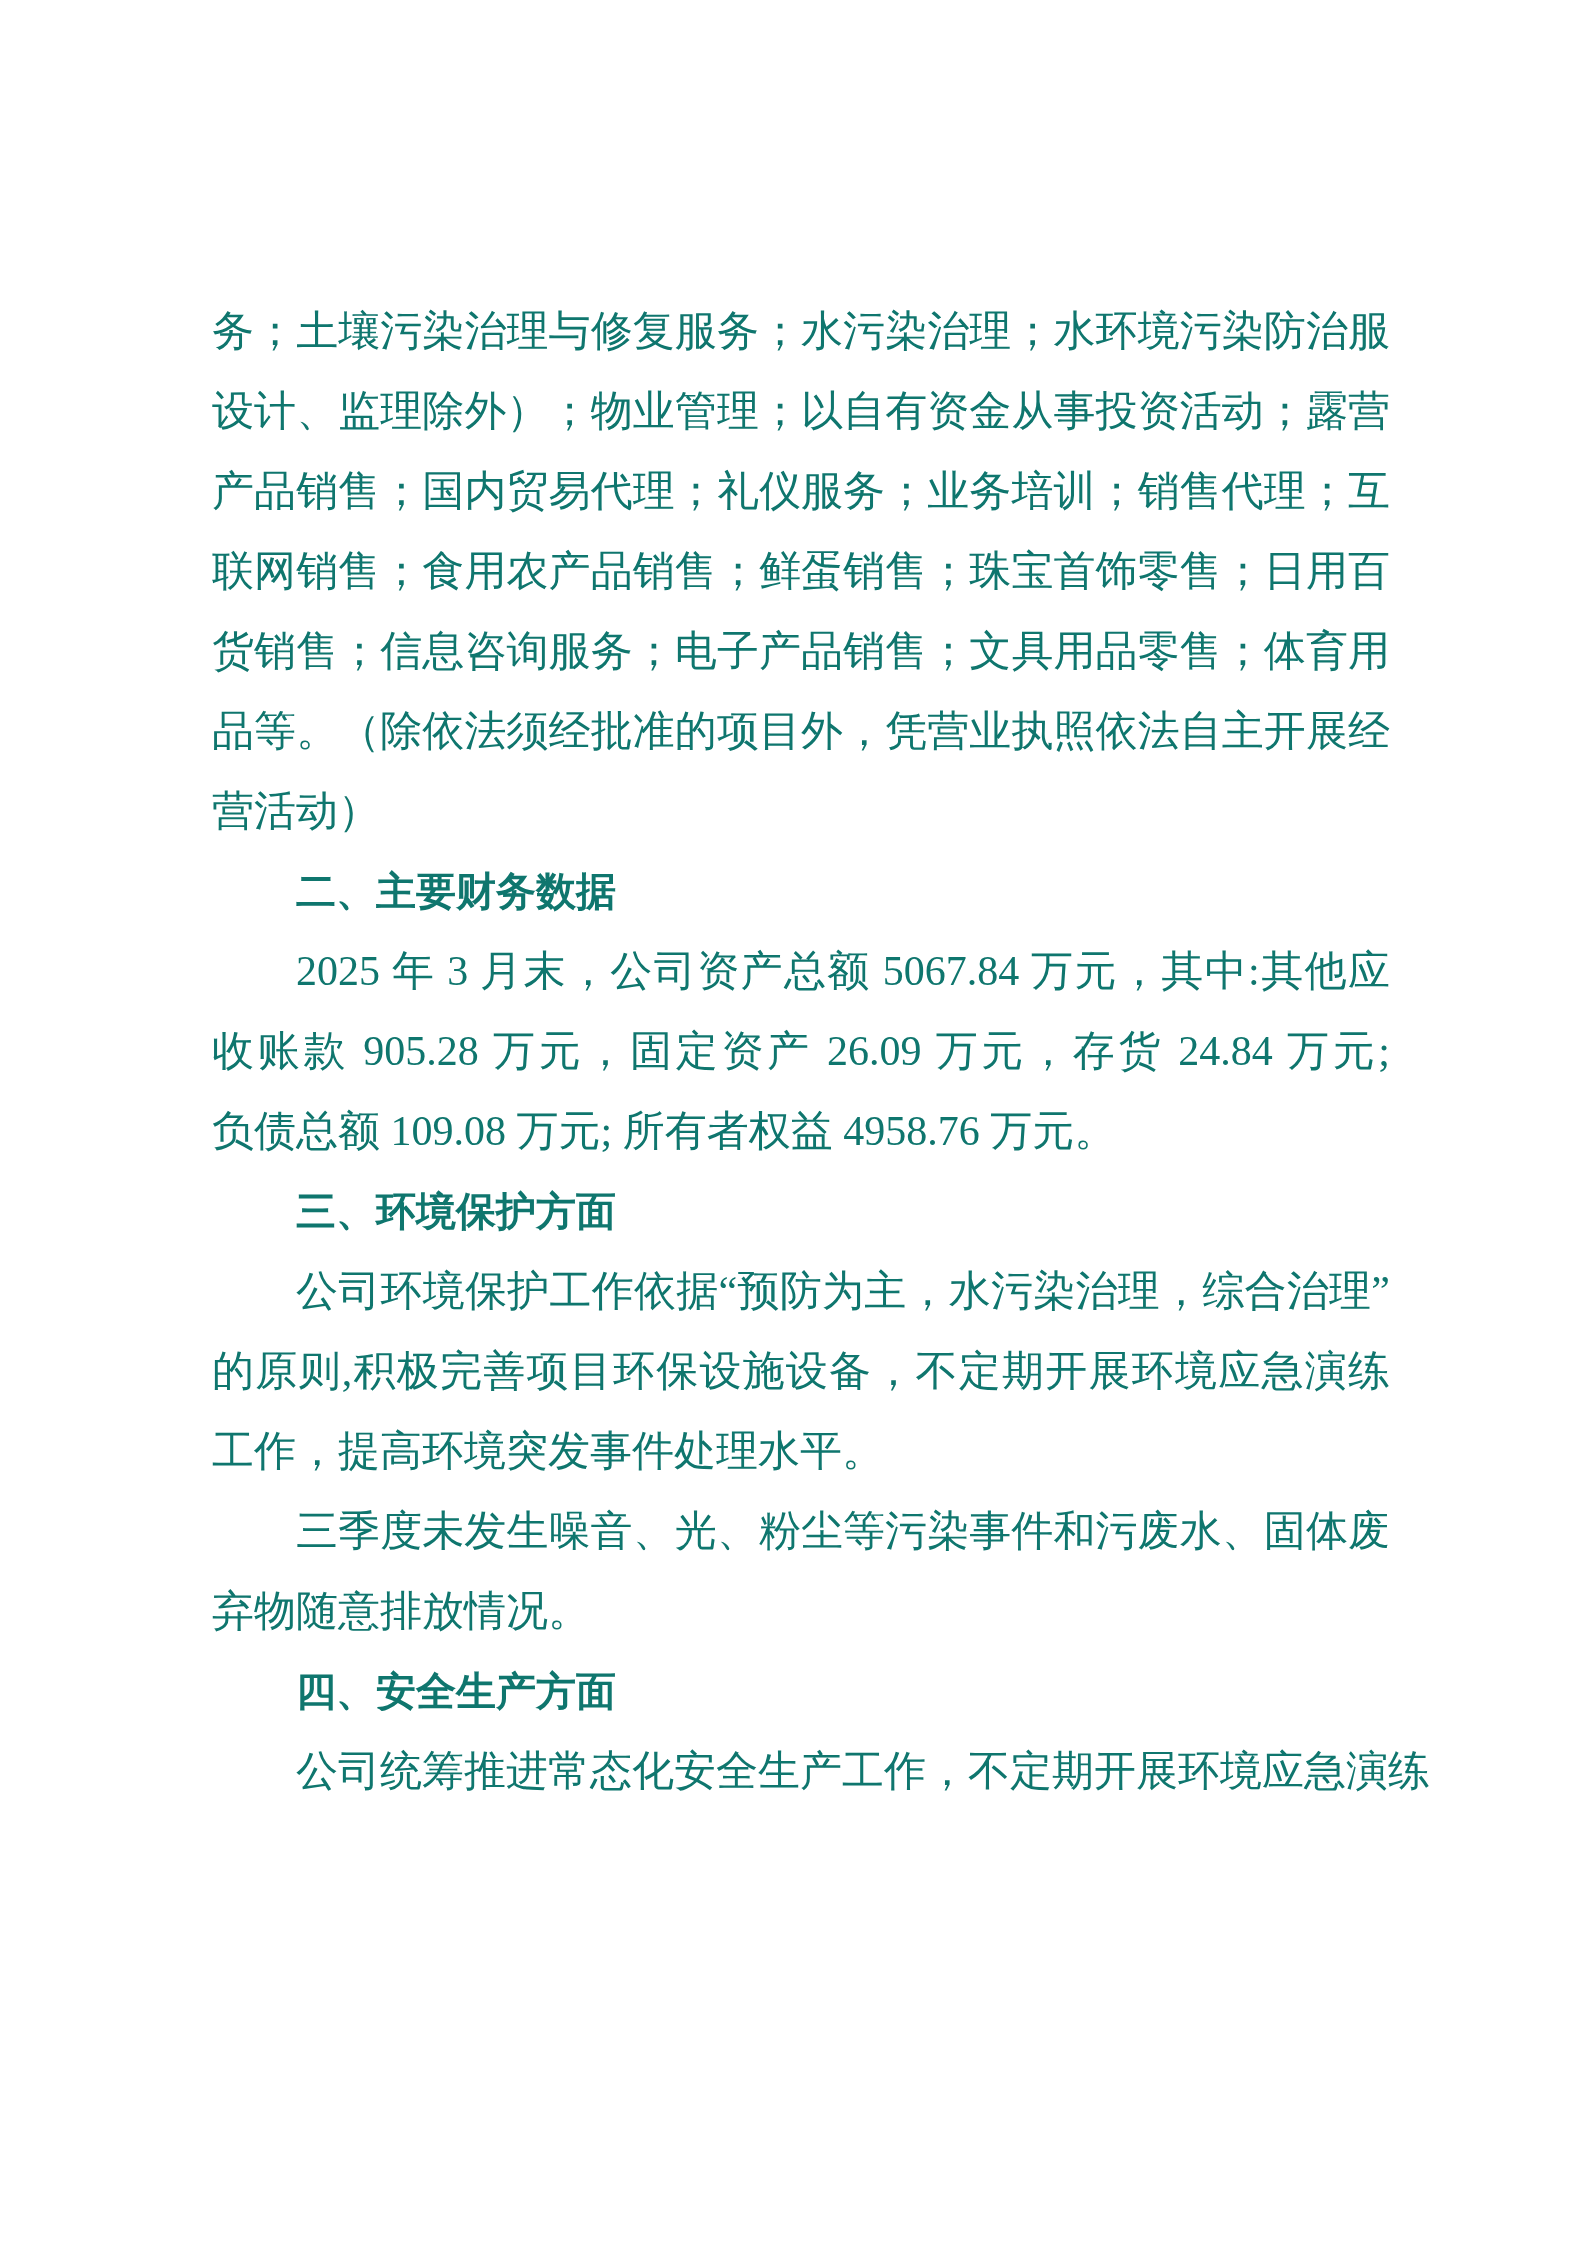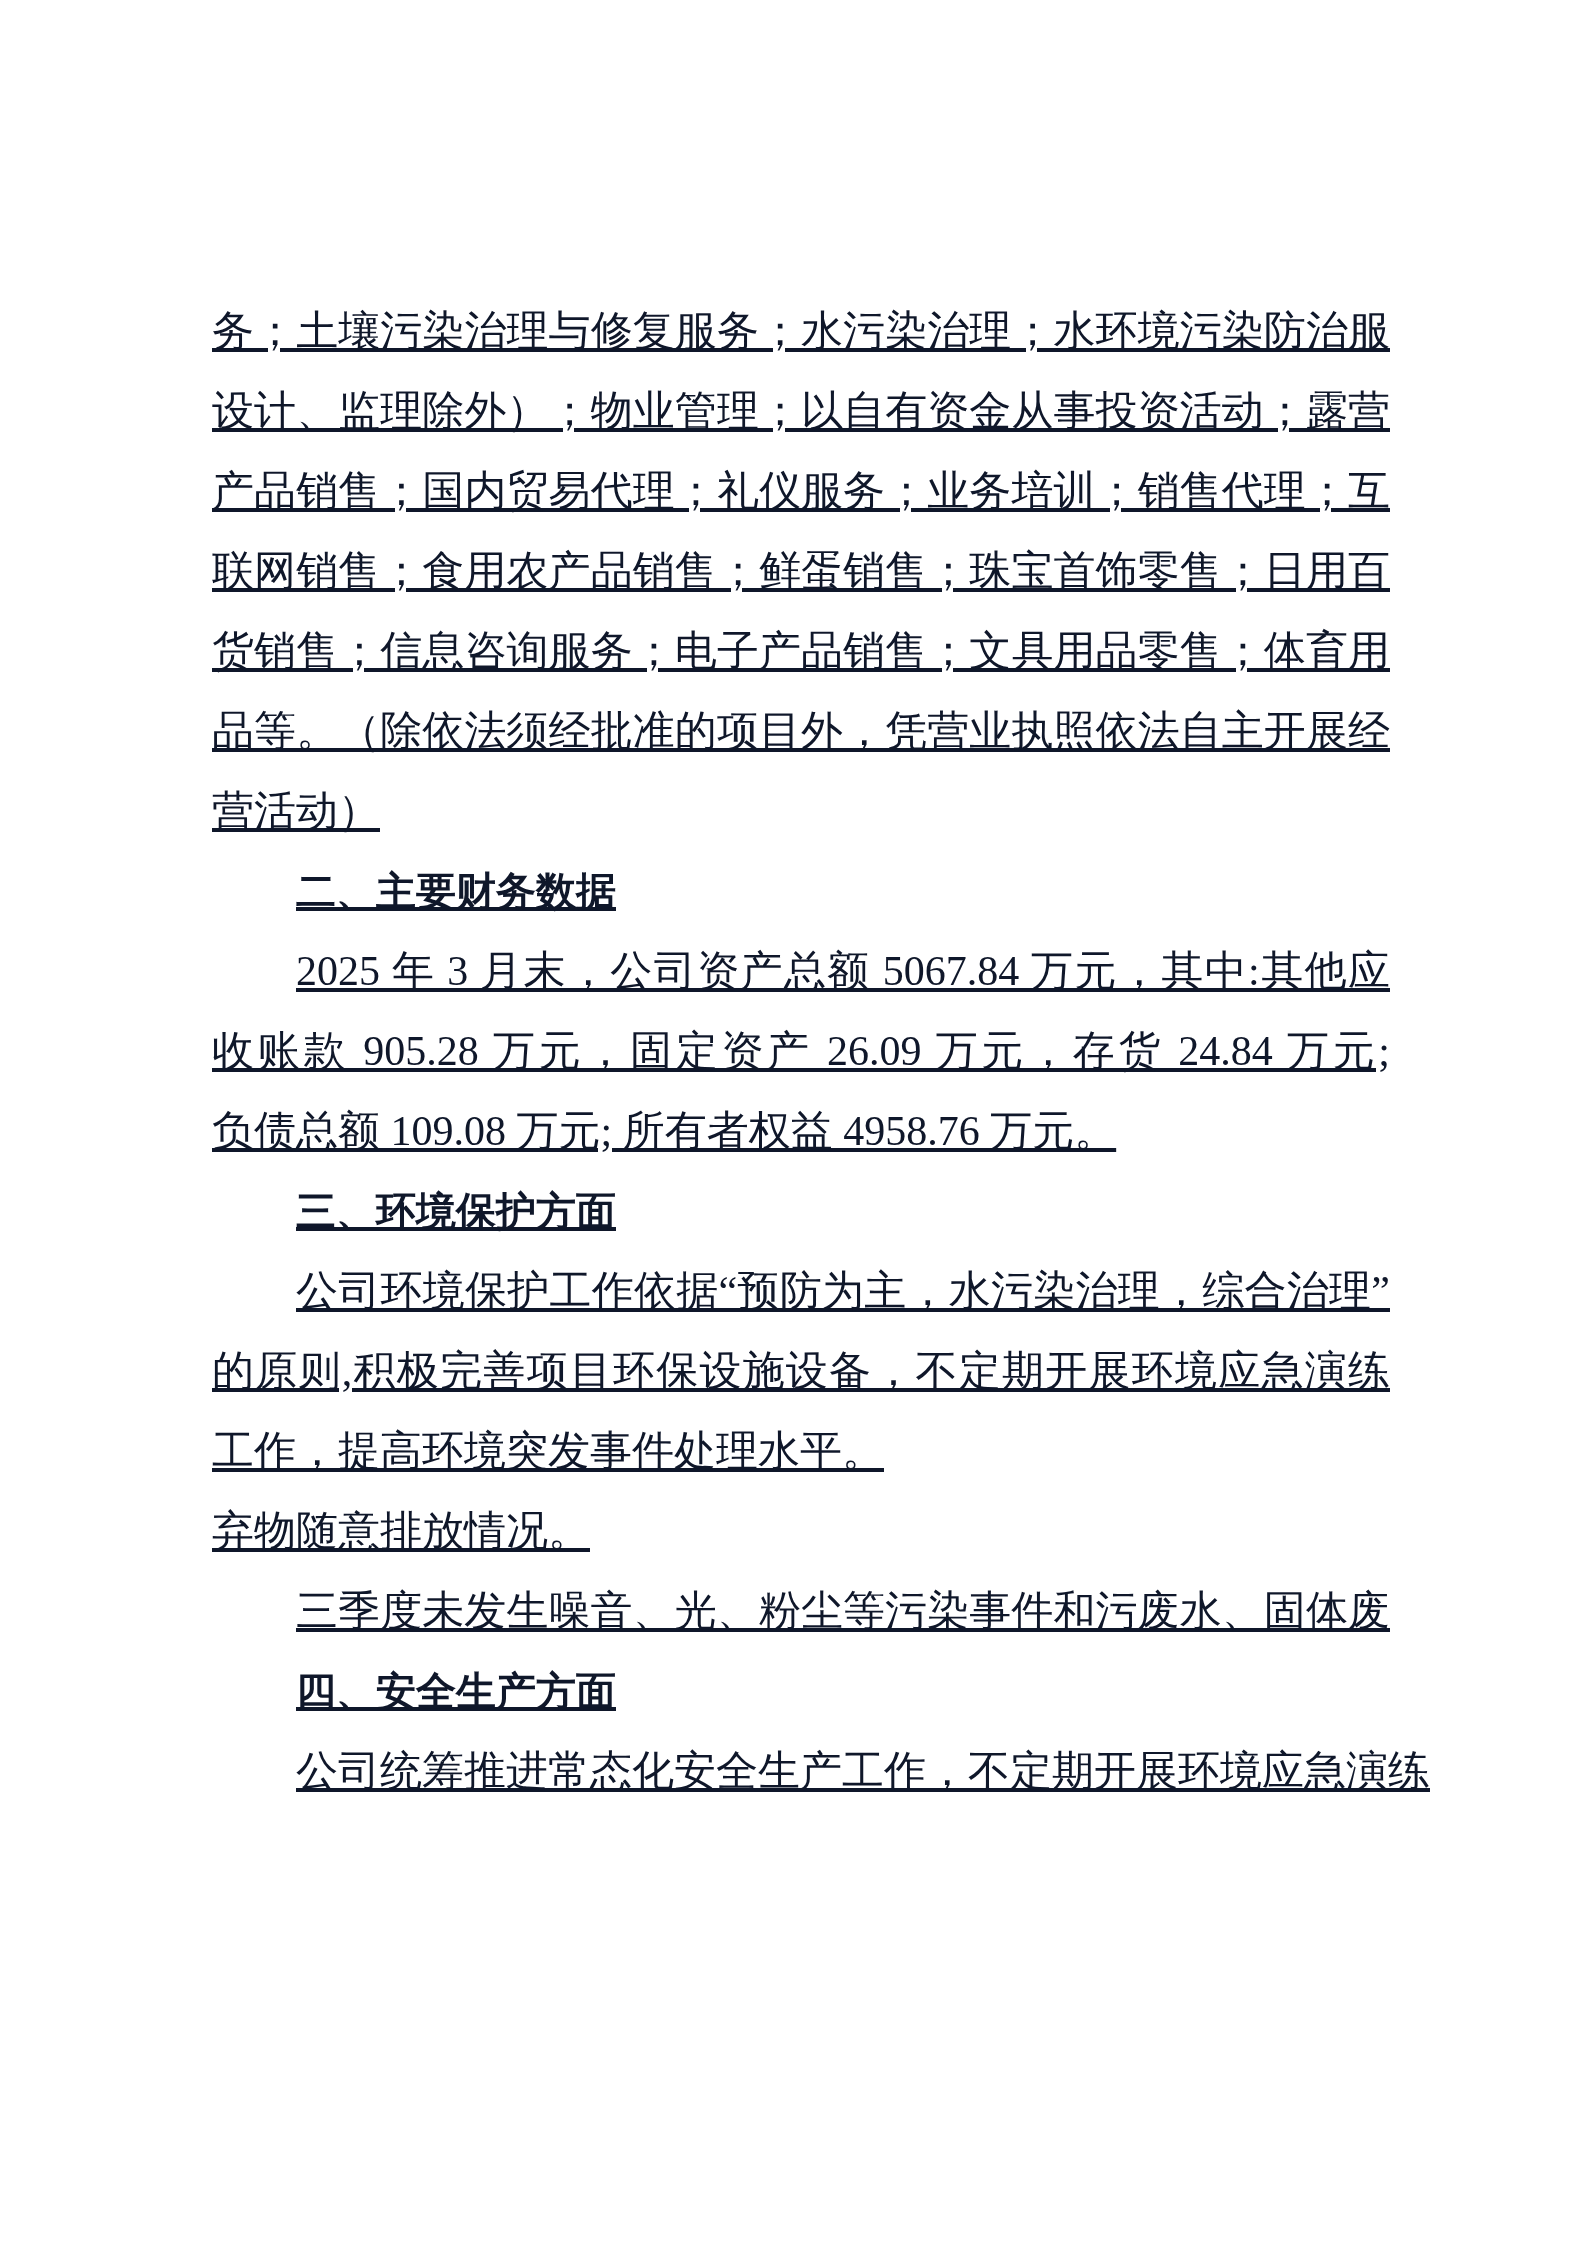--- a/index.html
+++ b/index.html
@@ -12,22 +12,21 @@
     width: 1586px;
     height: 2245px;
     background: #ffffff;
     overflow: hidden;
   }
   .doc-body {
     position: absolute;
     left: 212px;
     top: 291px;
     width: 1178px;
-    color: #0f172a;
-    text-decoration: underline;
+    color: #0f766e;
   }
   .line {
     height: 80px;
     line-height: 80px;
     font-size: 42px;
     letter-spacing: 0;
     white-space: nowrap;
     overflow: visible;
   }
   .line.body {
@@ -65,18 +64,18 @@
       <div class="line body justify">品等。（除依法须经批准的项目外，凭营业执照依法自主开展经</div>
       <div class="line body plain">营活动）</div>
       <div class="line heading indent plain">二、主要财务数据</div>
       <div class="line body indent justify">2025 年 3 月末，公司资产总额 5067.84 万元，其中:其他应</div>
       <div class="line body justify">收账款 905.28 万元，固定资产 26.09 万元，存货 24.84 万元;</div>
       <div class="line body plain">负债总额 109.08 万元; 所有者权益 4958.76 万元。</div>
       <div class="line heading indent plain">三、环境保护方面</div>
       <div class="line body indent justify">公司环境保护工作依据“预防为主，水污染治理，综合治理”</div>
       <div class="line body justify">的原则,积极完善项目环保设施设备，不定期开展环境应急演练</div>
       <div class="line body plain">工作，提高环境突发事件处理水平。</div>
+      <div class="line body indent justify">三季度未发生噪音、光、粉尘等污染事件和污废水、固体废</div>
       <div class="line body plain">弃物随意排放情况。</div>
-      <div class="line body indent justify">三季度未发生噪音、光、粉尘等污染事件和污废水、固体废</div>
       <div class="line heading indent plain">四、安全生产方面</div>
       <div class="line body indent justify">公司统筹推进常态化安全生产工作，不定期开展环境应急演练</div>
     </div>
 </div>
 
 </body></html>

